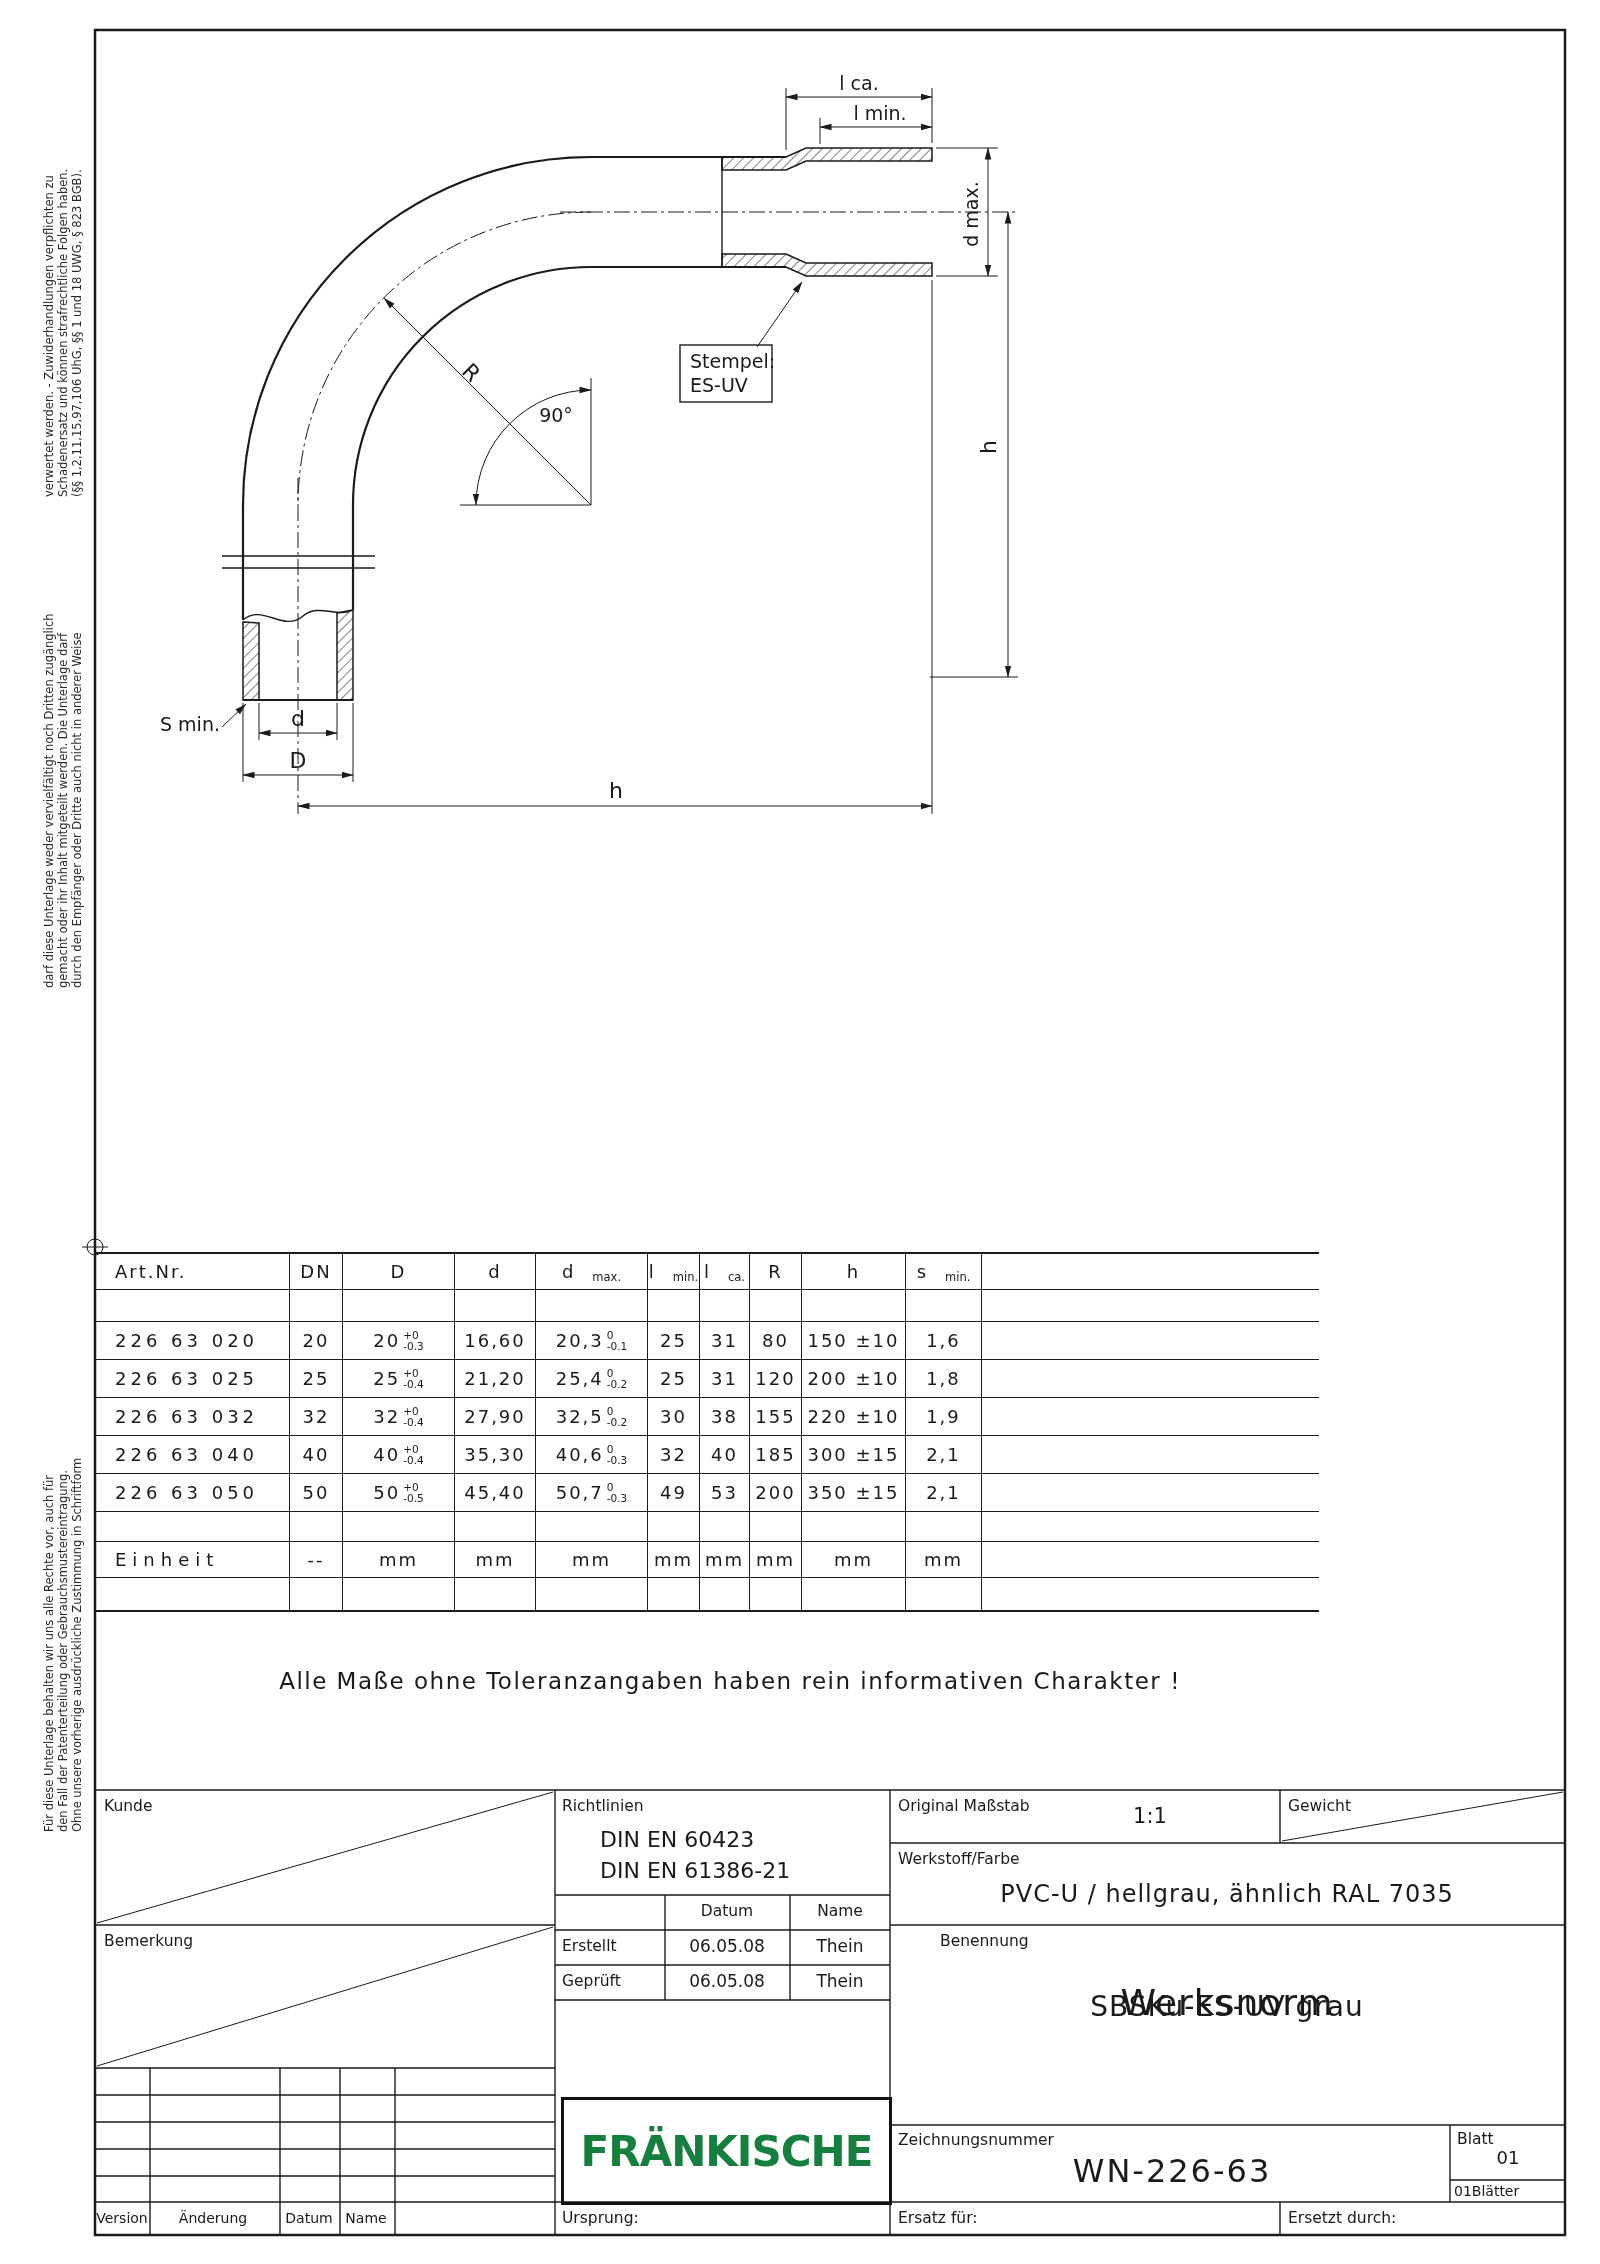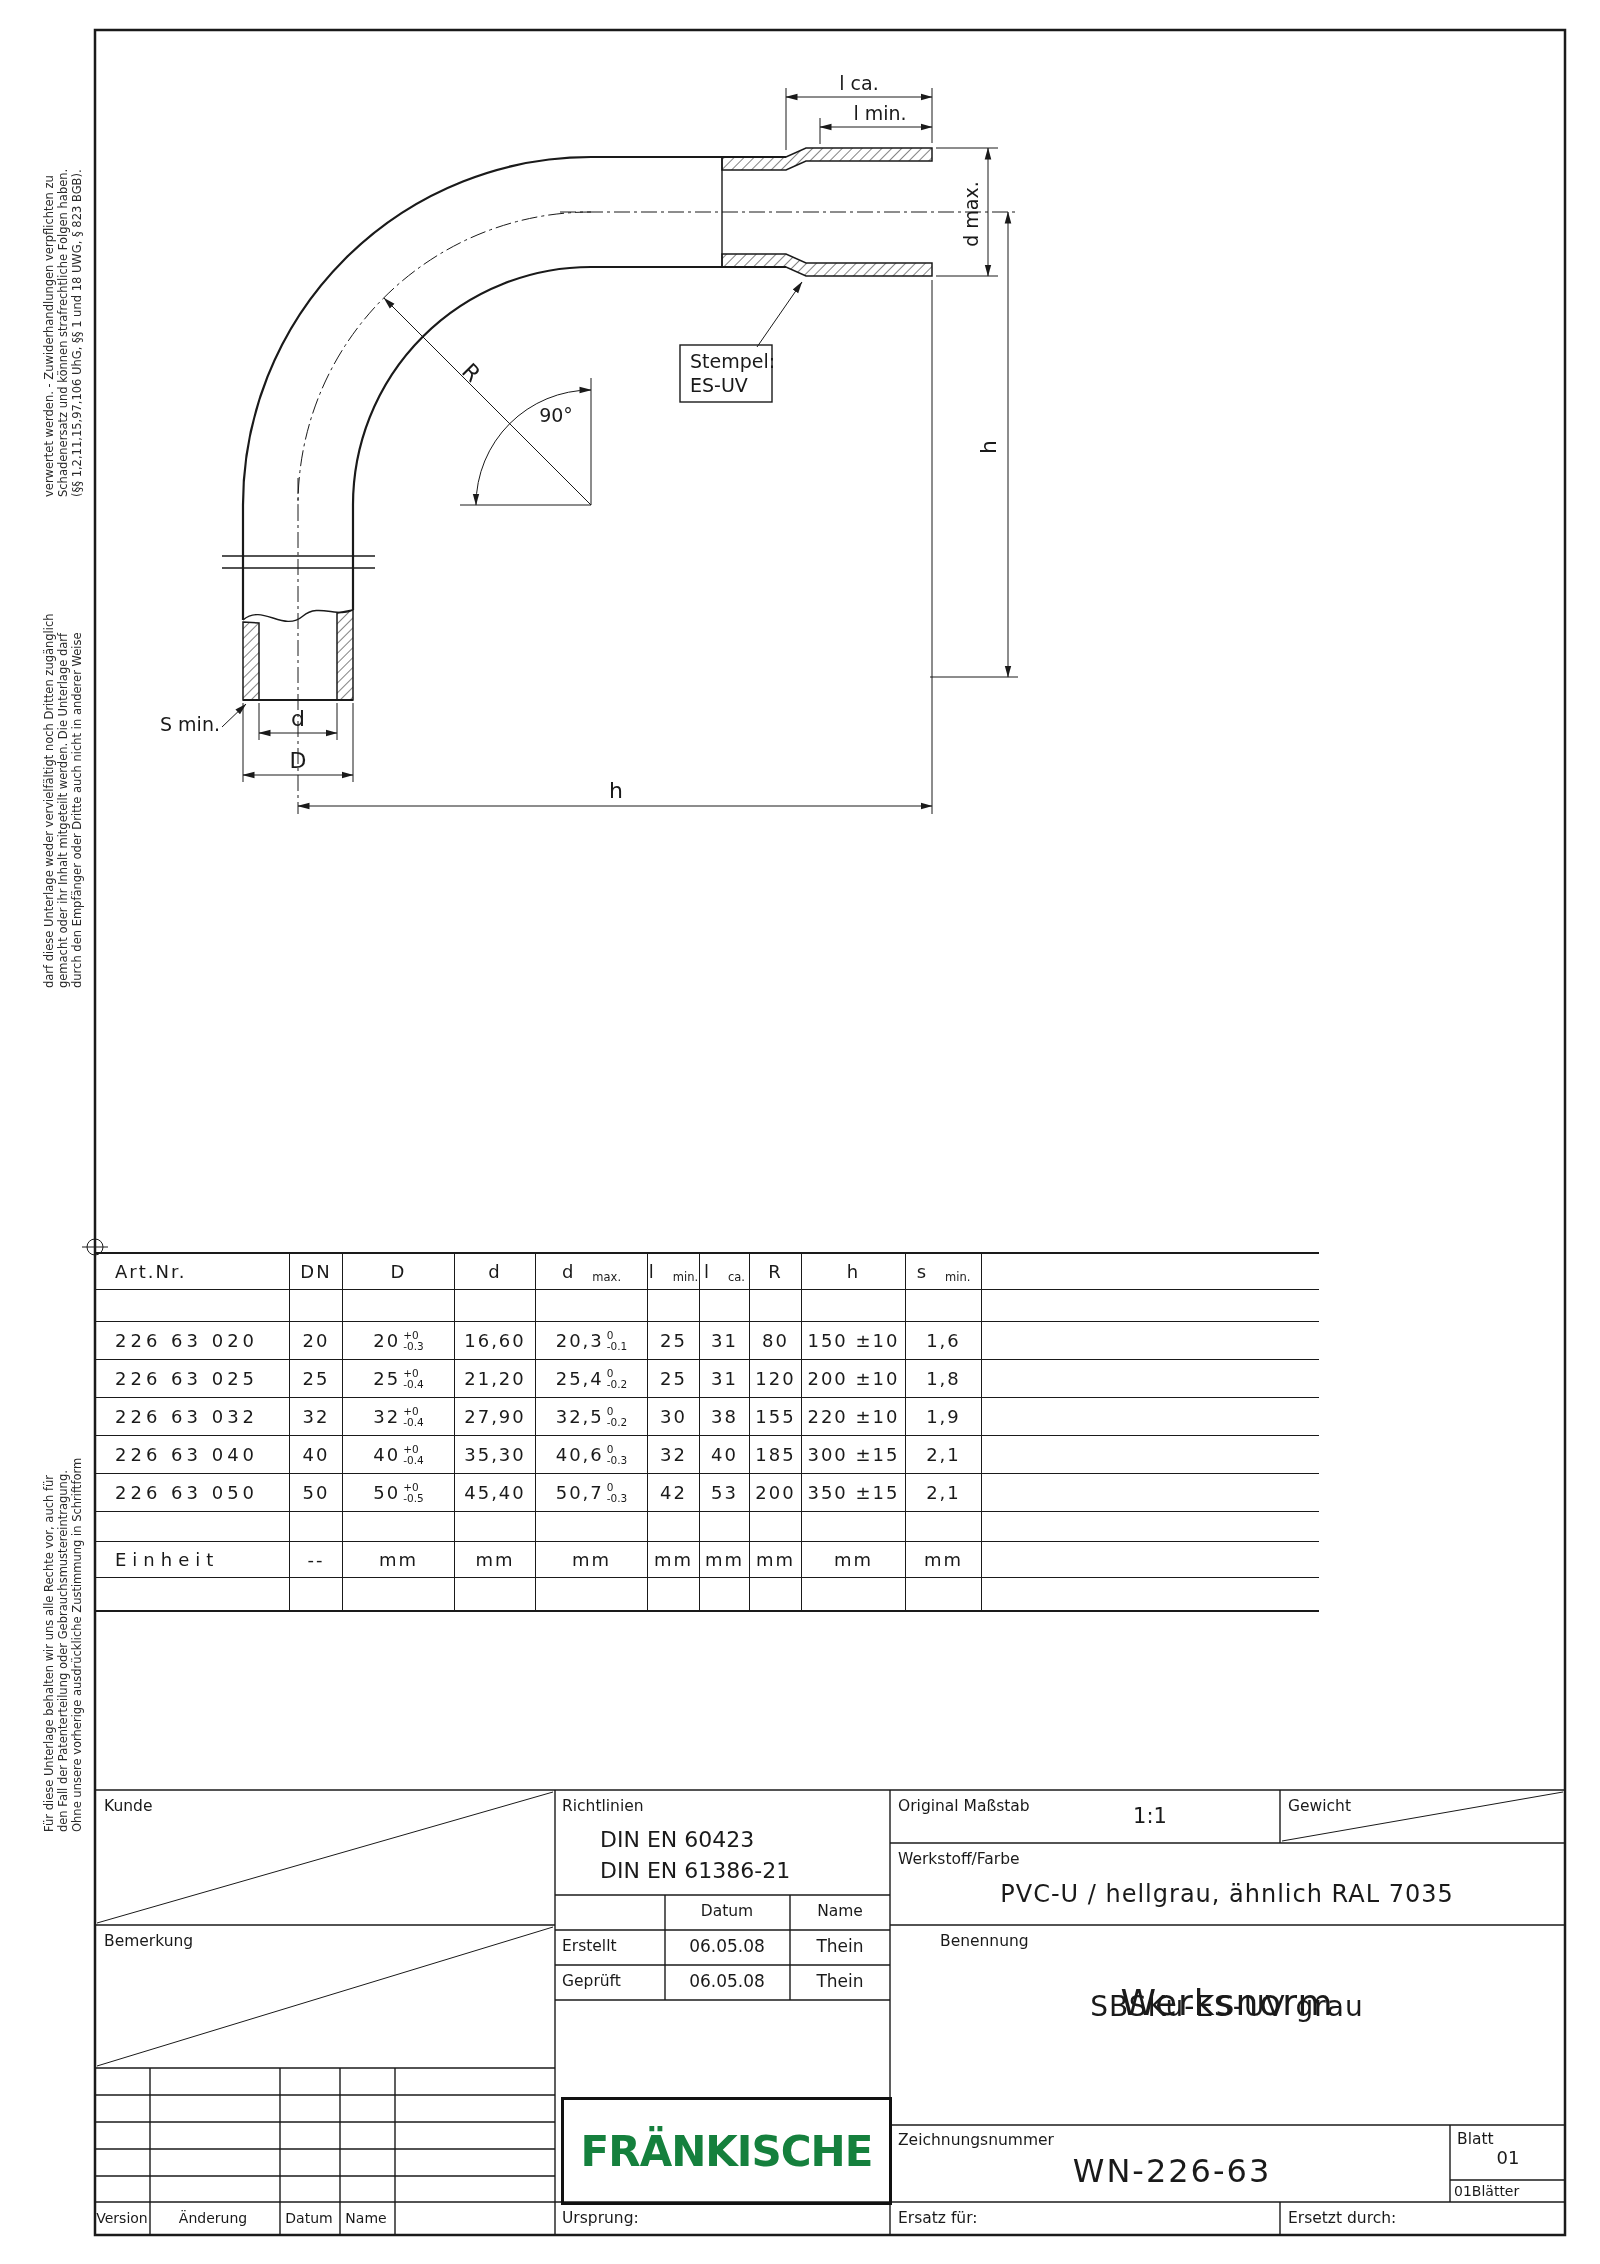--- a/index.html
+++ b/index.html
@@ -373,21 +373,21 @@
         </span>
       </div>
     <div class="tc">45,40</div>
     <div class="tc">
         <span>50,7</span>
         <span class="tol">
           <span>0</span>
           <span>-0.3</span>
         </span>
       </div>
-    <div class="tc">42</div>
+    <div class="tc">49</div>
     <div class="tc">53</div>
     <div class="tc">200</div>
     <div class="tc">350 ±15</div>
     <div class="tc">2,1</div>
     <div class="tc nr"></div>
 
     <div class="tc"></div>
       <div class="tc"></div>
       <div class="tc"></div>
       <div class="tc"></div>
@@ -417,20 +417,21 @@
       <div class="tc nb"></div>
       <div class="tc nb"></div>
       <div class="tc nb"></div>
       <div class="tc nb"></div>
       <div class="tc nb"></div>
       <div class="tc nb"></div>
       <div class="tc nb"></div>
       <div class="tc nr nb"></div>
   </div>
 
+  <span class="t ctr f23" style="left:730px;top:1668px">Alle Maße ohne Toleranzangaben haben rein informativen Charakter !</span>
 
   <span class="t f15" style="left:104px;top:1797px">Kunde</span>
   <span class="t f15" style="left:562px;top:1797px">Richtlinien</span>
   <span class="t f22" style="left:600px;top:1827px">DIN EN 60423</span>
   <span class="t f22" style="left:600px;top:1858px">DIN EN 61386-21</span>
   <span class="t f15" style="left:898px;top:1797px">Original Maßstab</span>
   <span class="t ctr f21" style="left:1150px;top:1804px">1:1</span>
   <span class="t f15" style="left:1288px;top:1797px">Gewicht</span>
   <span class="t f15" style="left:898px;top:1850px">Werkstoff/Farbe</span>
   <span class="t ctr f24" style="left:1227px;top:1880px">PVC-U / hellgrau, ähnlich RAL 7035</span>

